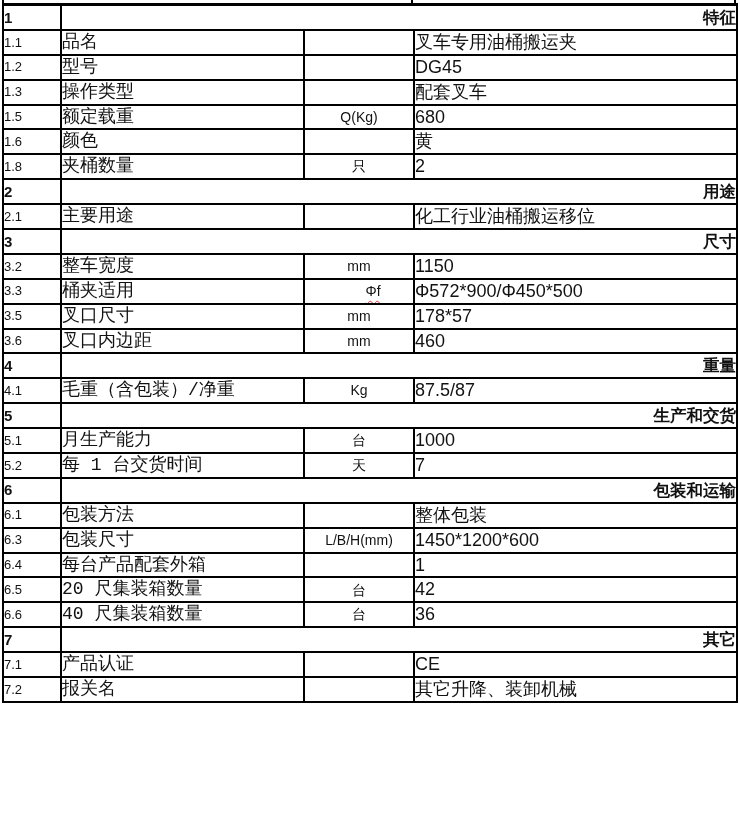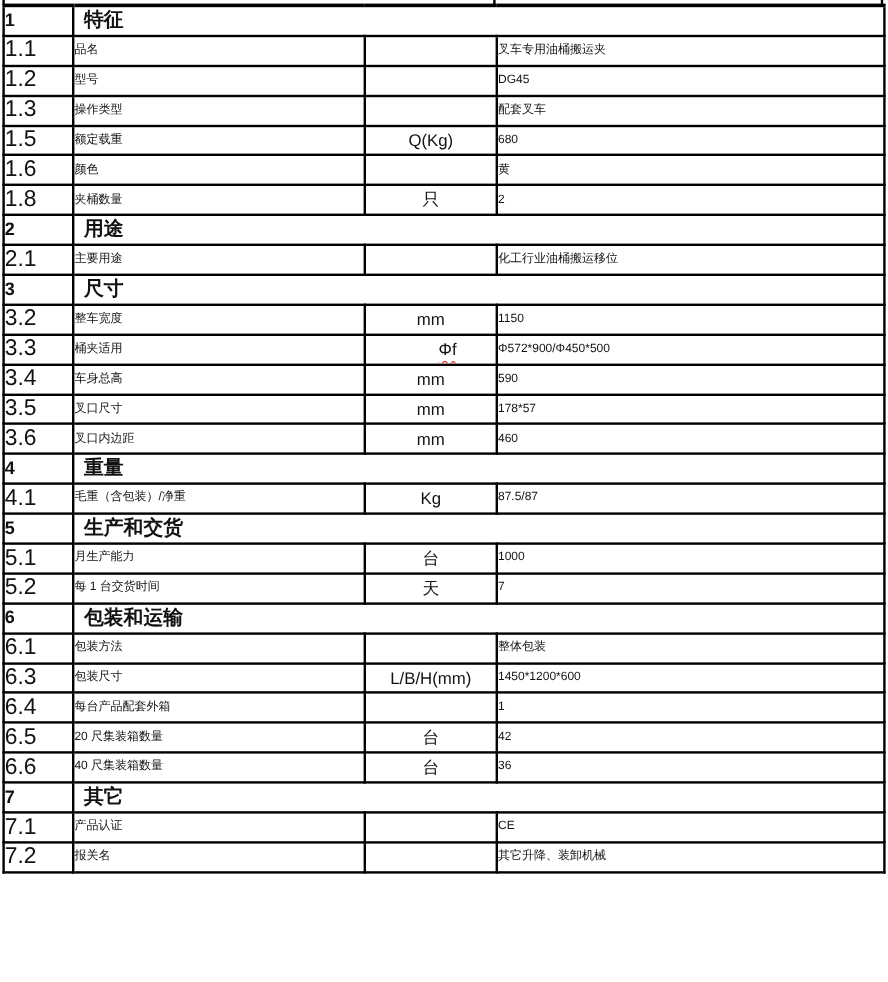--- a/index.html
+++ b/index.html
@@ -38,43 +38,45 @@
     padding: 0;
     vertical-align: middle;
     overflow: hidden;
     white-space: nowrap;
     line-height: 1.05;
   }
   tr.first-row td { border-top: 3px solid #000; }
 
   td.num {
     padding-left: 6px;
-    font-size: 19px;
+    font-size: 13px;
   }
   tr.section-row td.num {
     font-weight: bold;
     font-size: 15px;
   }
   td.label {
     padding-left: 8px;
-    font-size: 10px;
+    font-size: 18px;
+    font-family: Liberation Mono, monospace;
   }
   tr.section-row td.section-label {
     padding-left: 8px;
     font-weight: bold;
     font-size: 16.5px;
+    text-align: right;
   }
   td.unit {
     padding-left: 8px;
     font-size: 14px;
     text-align: center;
   }
   td.value {
     padding-left: 10px;
-    font-size: 10px;
+    font-size: 18px;
   }
   .squiggle {
     text-decoration-line: underline;
     text-decoration-style: wavy;
     text-decoration-color: #e03131;
     text-decoration-thickness: 1px;
     text-underline-offset: 4px;
     padding-left: 28px;
   }
 </style>
@@ -153,26 +155,20 @@
         <td class="unit">mm</td>
         <td class="value">1150</td>
       </tr>
       <tr class="item-row">
         <td class="num">3.3</td>
         <td class="label">桶夹适用</td>
         <td class="unit"><span class="squiggle">Φf</span></td>
         <td class="value">Φ572*900/Φ450*500</td>
       </tr>
       <tr class="item-row">
-        <td class="num">3.4</td>
-        <td class="label">车身总高</td>
-        <td class="unit">mm</td>
-        <td class="value">590</td>
-      </tr>
-      <tr class="item-row">
         <td class="num">3.5</td>
         <td class="label">叉口尺寸</td>
         <td class="unit">mm</td>
         <td class="value">178*57</td>
       </tr>
       <tr class="item-row">
         <td class="num">3.6</td>
         <td class="label">叉口内边距</td>
         <td class="unit">mm</td>
         <td class="value">460</td>

